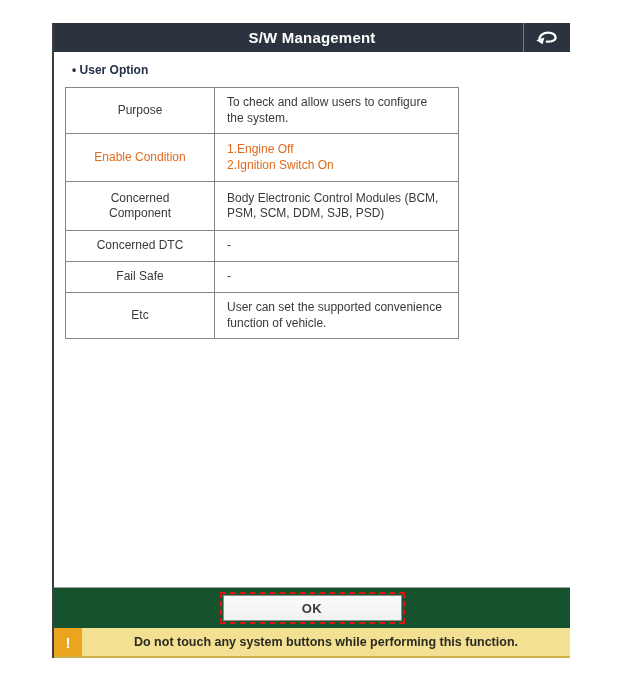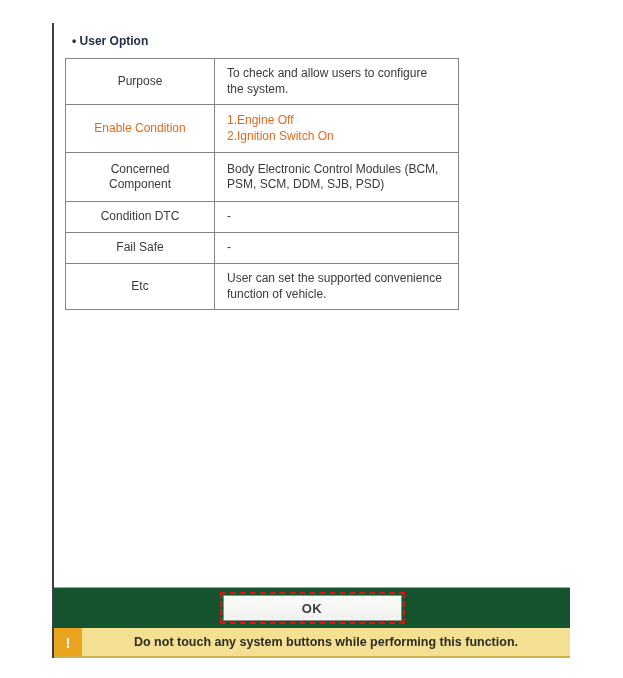--- a/index.html
+++ b/index.html
@@ -152,41 +152,50 @@
     font-size: 12.5px;
     font-weight: bold;
     color: #2b2b22;
   }
 </style>
 </head>
 <body>
 
 <div class="panel">
 
+  <div class="titlebar">
+    <div class="title">S/W Management</div>
+    <button class="back-btn">
+      <svg width="24" height="17" viewBox="0 0 24 17">
+        <path d="M4.5 11 C4 6.5, 8.5 3.6, 13 3.6 C17.5 3.6, 20.6 5.8, 20.6 8.6 C20.6 11.4, 16.8 12.9, 11.8 12.7" fill="none" stroke="#ffffff" stroke-width="2.3" stroke-linecap="round"></path>
+        <polygon points="1.2,11.2 9.4,8.4 7.6,15.2" fill="#ffffff"></polygon>
+      </svg>
+    </button>
+  </div>
 
   <div class="content">
     <div class="section-label">• User Option</div>
 
     <table class="info-table">
       <tbody>
         <tr class="r1">
           <td class="cell-label">Purpose</td>
           <td class="cell-value">To check and allow users to configure the system.</td>
         </tr>
         <tr class="r2 highlight">
           <td class="cell-label">Enable Condition</td>
           <td class="cell-value">1.Engine Off
 2.Ignition Switch On</td>
         </tr>
         <tr class="r3">
           <td class="cell-label">Concerned Component</td>
           <td class="cell-value">Body Electronic Control Modules (BCM, PSM, SCM, DDM, SJB, PSD)</td>
         </tr>
         <tr class="r4">
-          <td class="cell-label">Condition DTC</td>
+          <td class="cell-label">Concerned DTC</td>
           <td class="cell-value">-</td>
         </tr>
         <tr class="r5">
           <td class="cell-label">Fail Safe</td>
           <td class="cell-value">-</td>
         </tr>
         <tr class="r6">
           <td class="cell-label">Etc</td>
           <td class="cell-value">User can set the supported convenience function of vehicle.</td>
         </tr>

